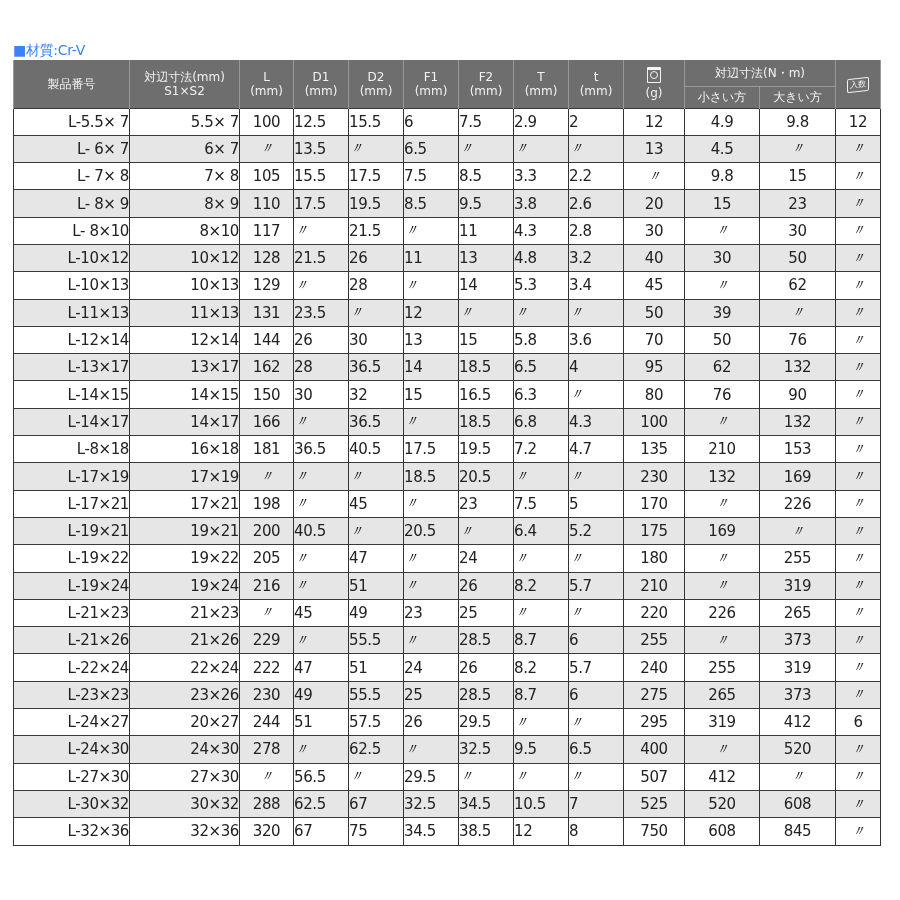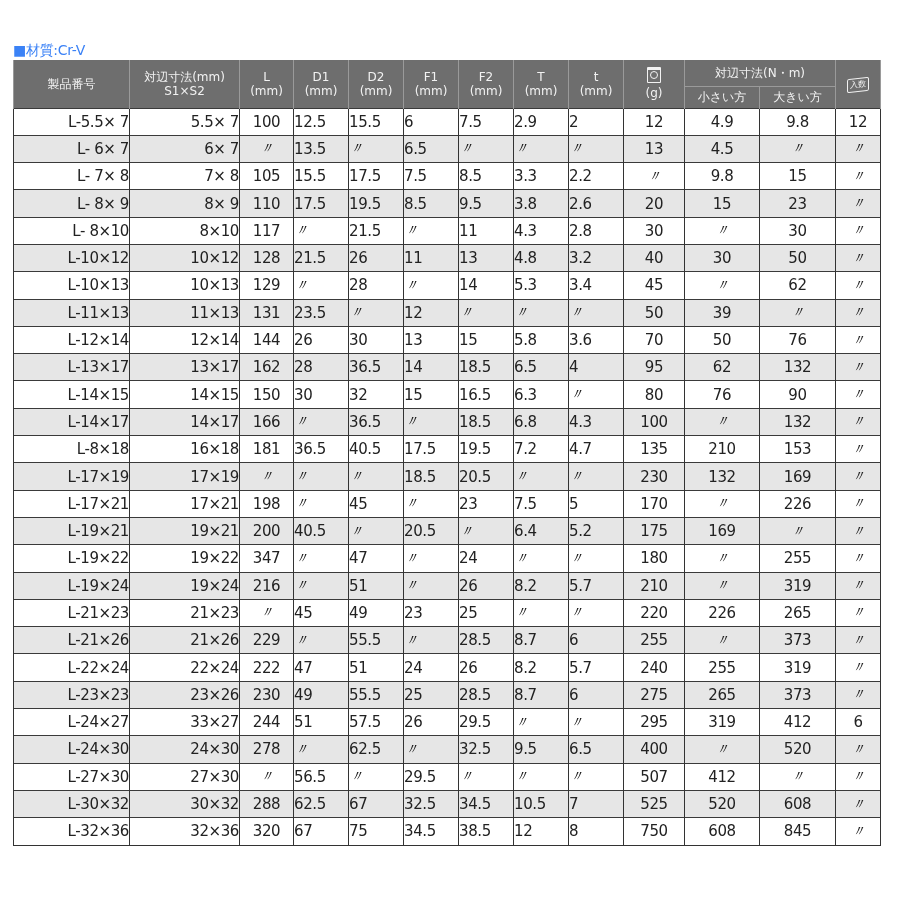--- a/index.html
+++ b/index.html
@@ -309,21 +309,21 @@
         <td class="l">6.4</td>
         <td class="l">5.2</td>
         <td class="c">175</td>
         <td class="c">169</td>
         <td class="c ditto">〃</td>
         <td class="c ditto">〃</td>
       </tr>
       <tr>
         <td class="name">L-19×22</td>
         <td class="size">19×22</td>
-        <td class="c">347</td>
+        <td class="c">205</td>
         <td class="l ditto">〃</td>
         <td class="l">47</td>
         <td class="l ditto">〃</td>
         <td class="l">24</td>
         <td class="l ditto">〃</td>
         <td class="l ditto">〃</td>
         <td class="c">180</td>
         <td class="c ditto">〃</td>
         <td class="c">255</td>
         <td class="c ditto">〃</td>
@@ -398,21 +398,21 @@
         <td class="l">28.5</td>
         <td class="l">8.7</td>
         <td class="l">6</td>
         <td class="c">275</td>
         <td class="c">265</td>
         <td class="c">373</td>
         <td class="c ditto">〃</td>
       </tr>
       <tr>
         <td class="name">L-24×27</td>
-        <td class="size">33×27</td>
+        <td class="size">20×27</td>
         <td class="c">244</td>
         <td class="l">51</td>
         <td class="l">57.5</td>
         <td class="l">26</td>
         <td class="l">29.5</td>
         <td class="l ditto">〃</td>
         <td class="l ditto">〃</td>
         <td class="c">295</td>
         <td class="c">319</td>
         <td class="c">412</td>

